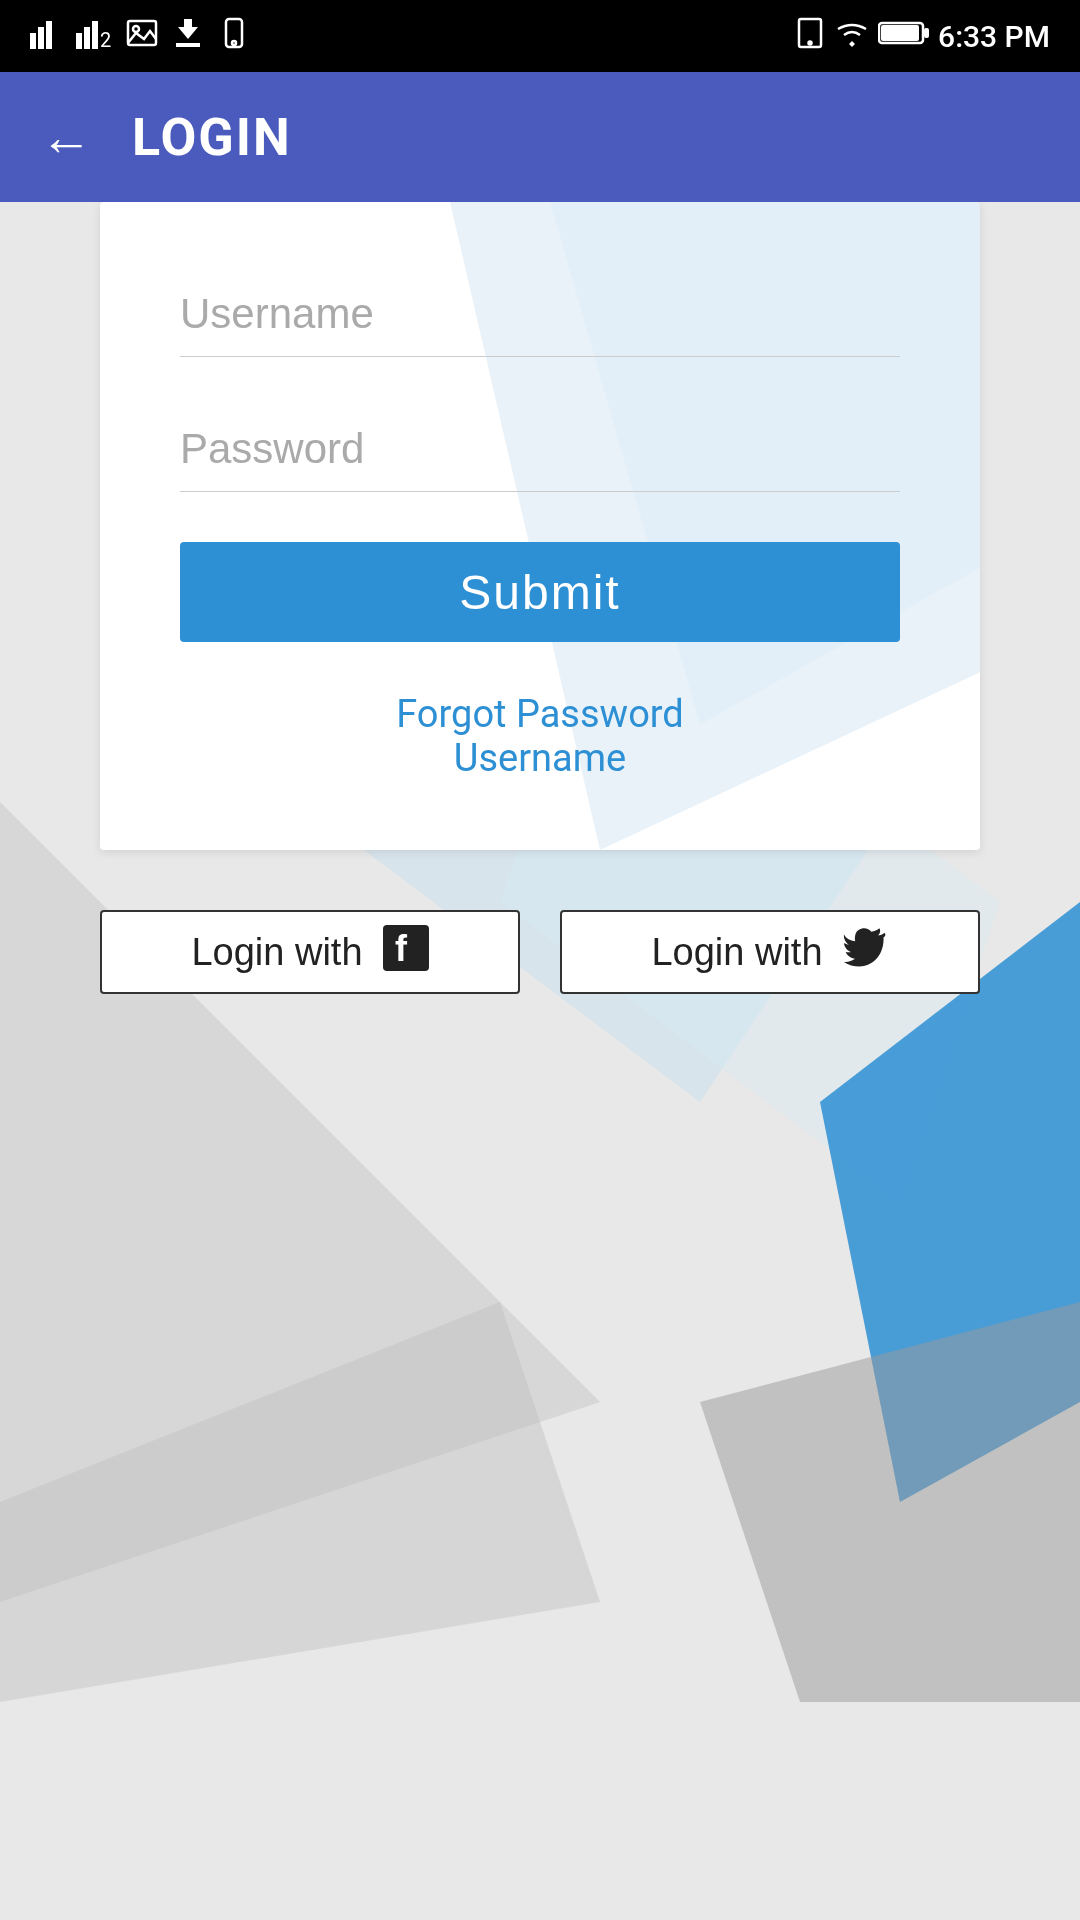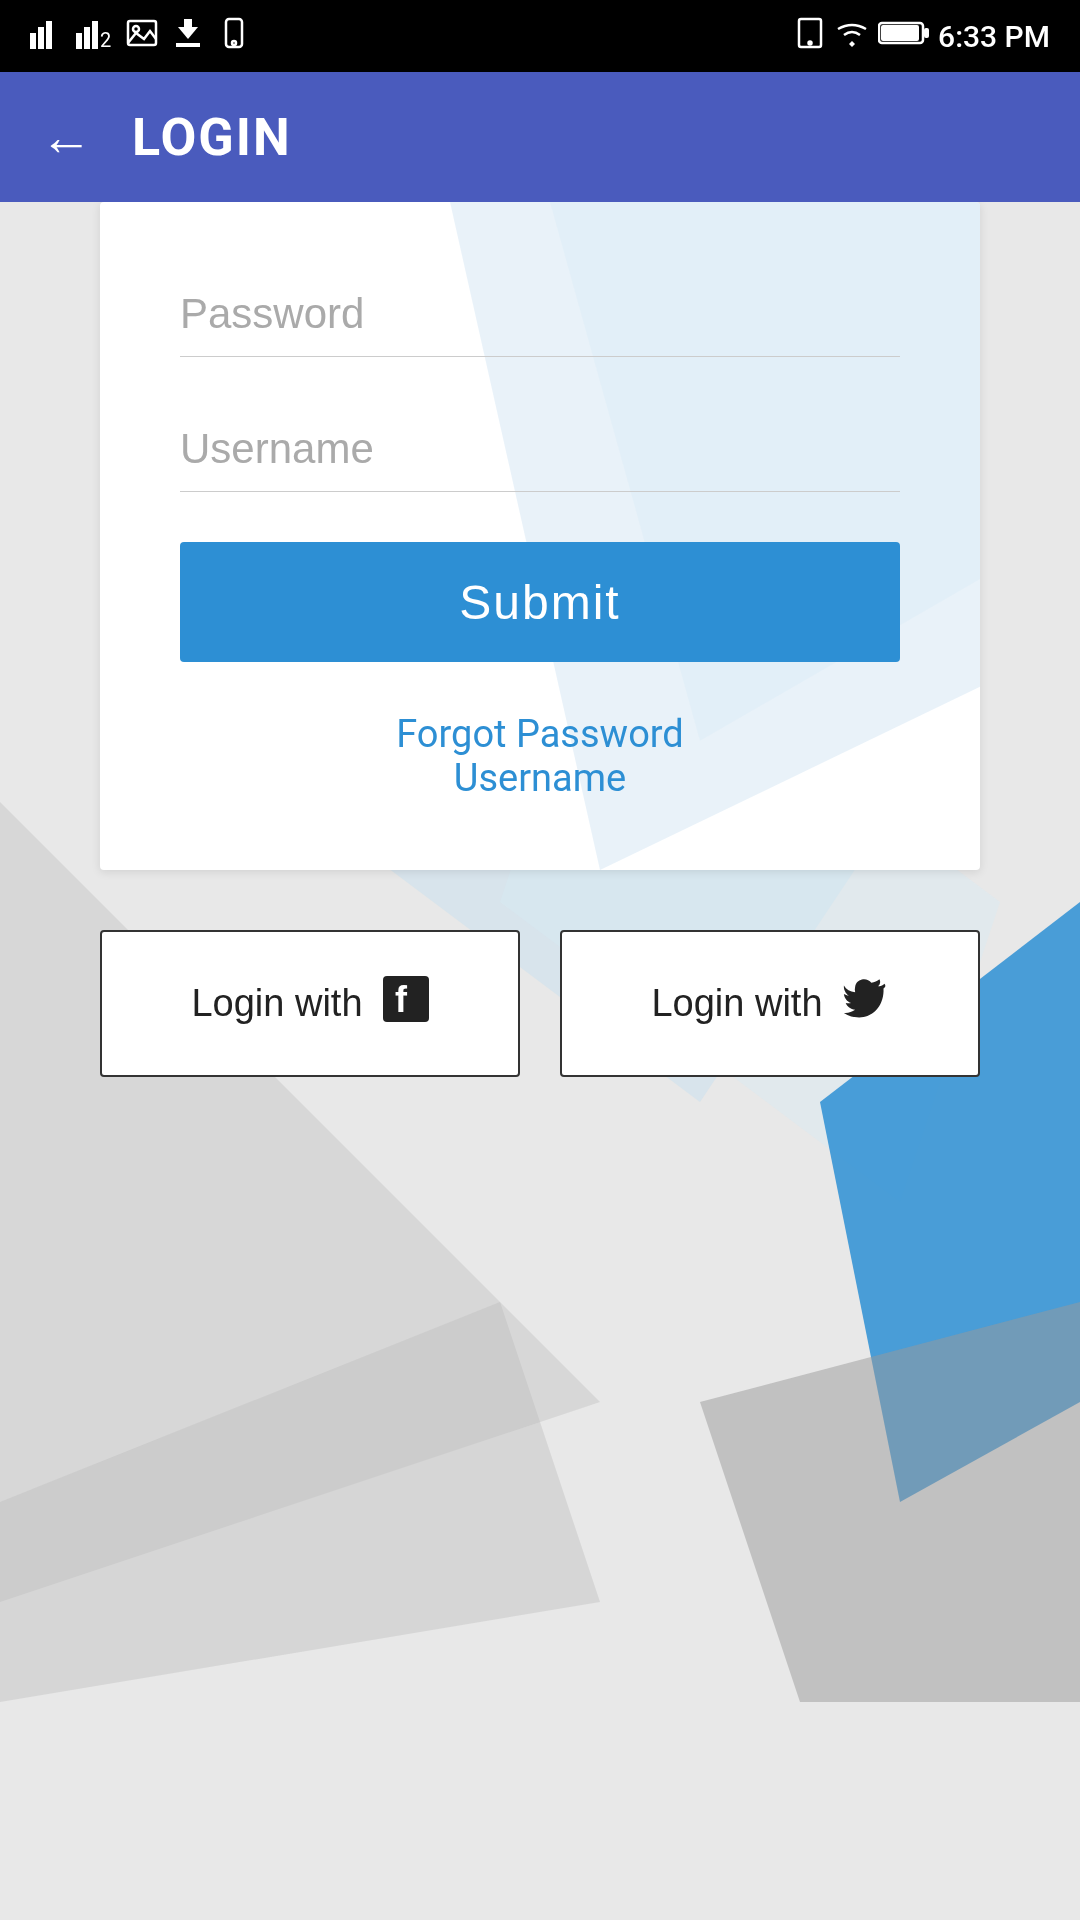--- a/index.html
+++ b/index.html
@@ -149,21 +149,21 @@
       background: transparent;
       outline: none;
     }
     .form-input::placeholder {
       color: #aaa;
     }
 
     
     .submit-btn {
       width: 100%;
-      height: 120px;
+      height: 100px;
       background: #2d8fd4;
       border: none;
       border-radius: 4px;
       color: #fff;
       font-size: 48px;
       font-weight: 500;
       letter-spacing: 2px;
       cursor: pointer;
       margin-bottom: 50px;
     }
@@ -187,21 +187,21 @@
       position: relative;
       z-index: 2;
       width: 880px;
       display: flex;
       justify-content: space-between;
       margin-top: 60px;
       gap: 40px;
     }
     .social-btn {
       flex: 1;
-      height: 147px;
+      height: 84px;
       border: 2.5px solid #333;
       background: #fff;
       border-radius: 4px;
       display: flex;
       align-items: center;
       justify-content: center;
       gap: 20px;
       cursor: pointer;
       font-size: 38px;
       font-weight: 500;
@@ -309,26 +309,26 @@
   <div class="login-card">
 
     <svg class="card-bg" viewBox="0 0 880 620" preserveAspectRatio="none">
       <polygon points="350,0 880,0 880,450 500,620" fill="#c8dff0" opacity="0.4"></polygon>
       <polygon points="450,0 880,0 880,350 600,500" fill="#d8eaf5" opacity="0.35"></polygon>
     </svg>
 
     <div class="card-content">
       
       <div class="input-group">
-        <input class="form-input" type="password" placeholder="Password" style="">
+        <input class="form-input" type="text" placeholder="Username" style="">
       </div>
 
       
       <div class="input-group">
-        <input class="form-input" type="text" placeholder="Username" style="">
+        <input class="form-input" type="password" placeholder="Password" style="">
       </div>
 
       
       <button class="submit-btn">Submit</button>
 
       
       <div class="links-row">
         <span class="link-text">Forgot Password</span>
         <span class="link-text">Username</span>
       </div>

